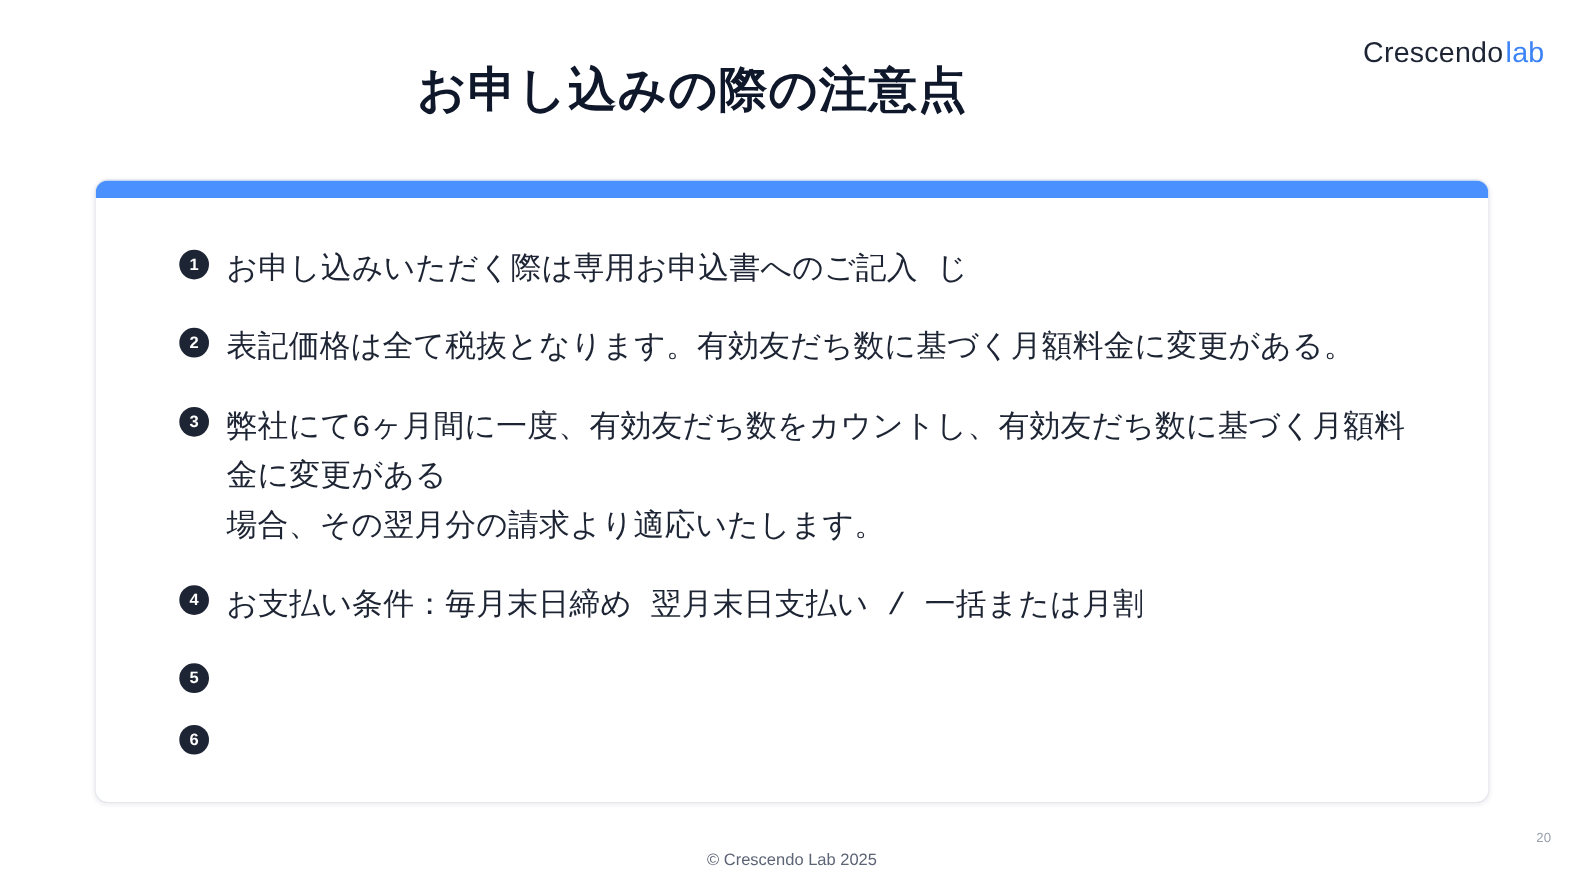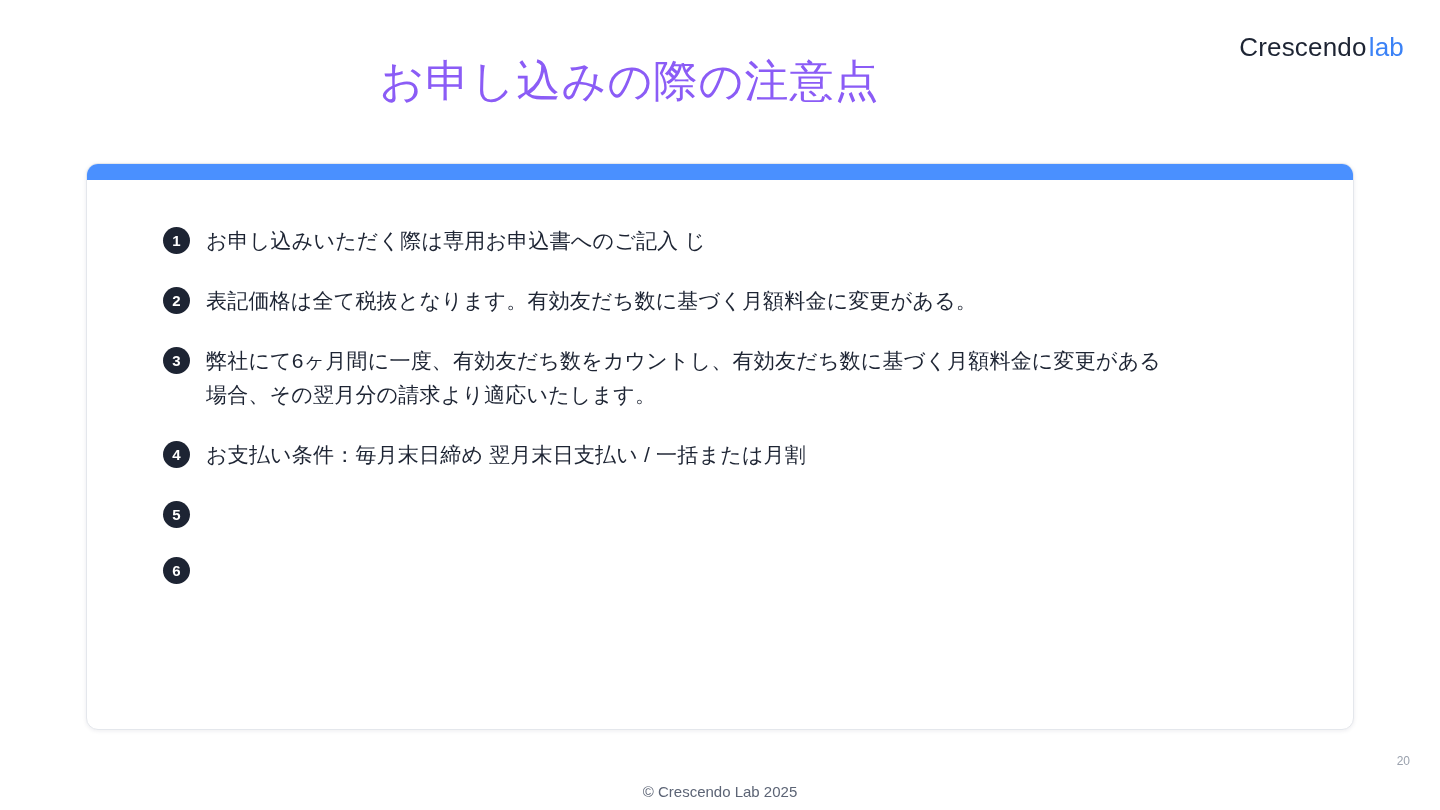--- a/index.html
+++ b/index.html
@@ -34,23 +34,23 @@
   }
 
   
   .slide-title {
     position: absolute;
     top: 52px;
     left: 0;
     width: 1259px;
     text-align: center;
     font-size: 44px;
-    font-weight: normal;
+    font-weight: bold;
     letter-spacing: 1px;
-    color: #8b5cf6;
+    color: #0f172a;
   }
 
   
   .card {
     position: absolute;
     left: 86px;
     top: 163px;
     width: 1268px;
     height: 567px;
     background: #ffffff;
@@ -87,32 +87,33 @@
     background: #1d2433;
     color: #ffffff;
     font-size: 15px;
     font-weight: bold;
     line-height: 27px;
     text-align: center;
     margin-right: 16px;
     margin-top: 3px;
   }
   .item-text {
-    font-size: 21px;
+    font-size: 28px;
     line-height: 1.62;
     color: #1d2433;
     white-space: pre-line;
     letter-spacing: 0.2px;
+    font-family: Liberation Mono, monospace;
   }
 
   
   .footer {
     position: absolute;
     left: 0;
-    bottom: 10px;
+    bottom: 20px;
     width: 1440px;
     text-align: center;
     font-size: 15px;
     color: #5c6475;
   }
   .page-number {
     position: absolute;
     right: 30px;
     bottom: 42px;
     font-size: 12px;

